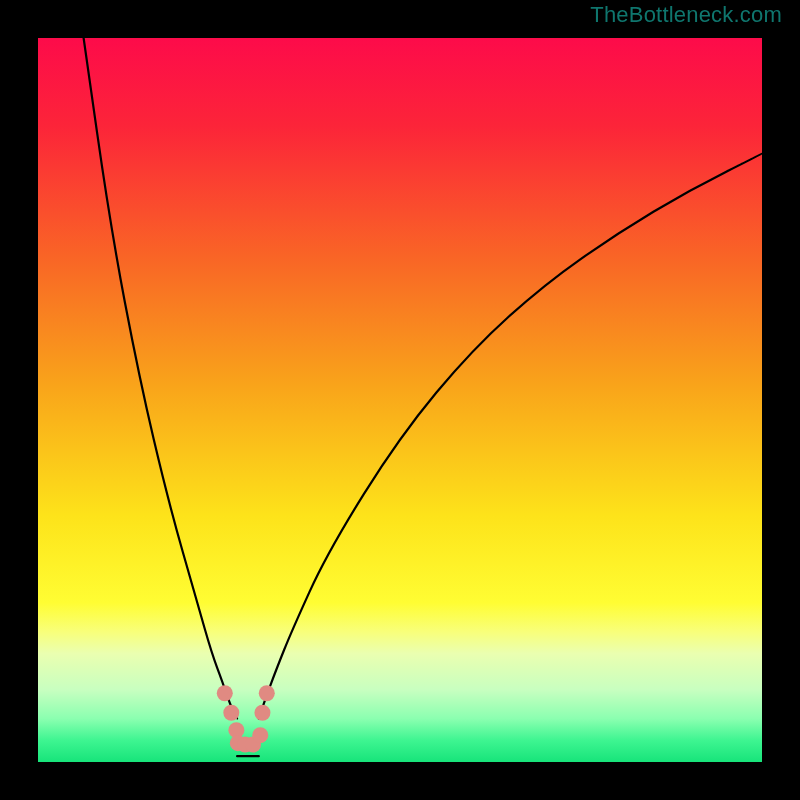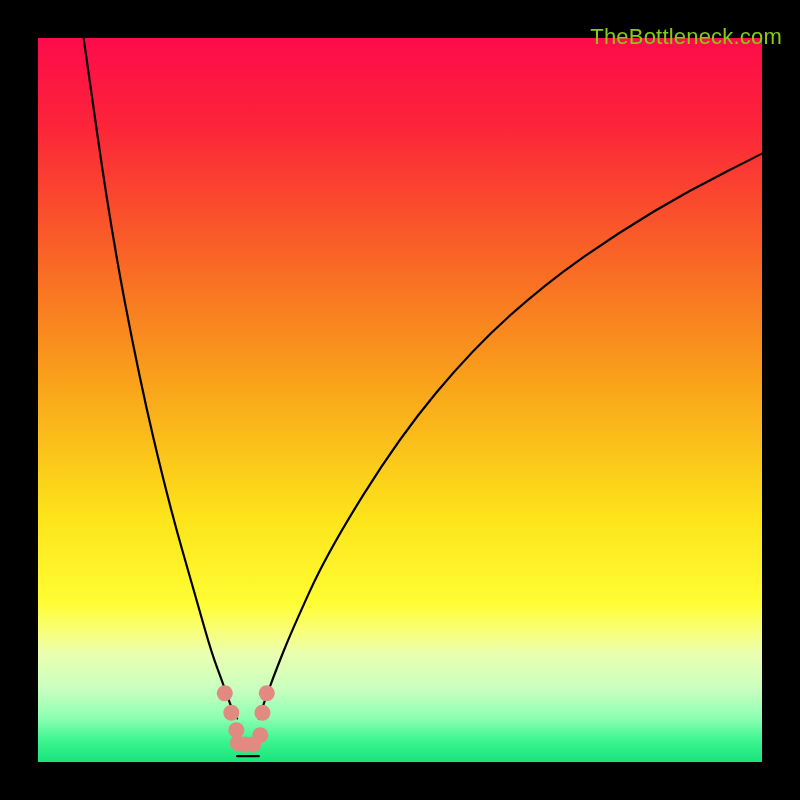--- a/index.html
+++ b/index.html
@@ -34,23 +34,23 @@
   }
   .curve-svg {
     position: absolute;
     left: 0;
     top: 0;
     width: 100%;
     height: 100%;
   }
   .watermark {
     position: absolute;
-    top: 24px;
+    top: 2px;
     right: 18px;
-    color: #84cc16;
+    color: #0f766e;
     font-size: 22px;
     font-weight: 400;
     letter-spacing: 0.2px;
     user-select: none;
   }
 </style>
 </head>
 <body>
 
 <div class="stage">

